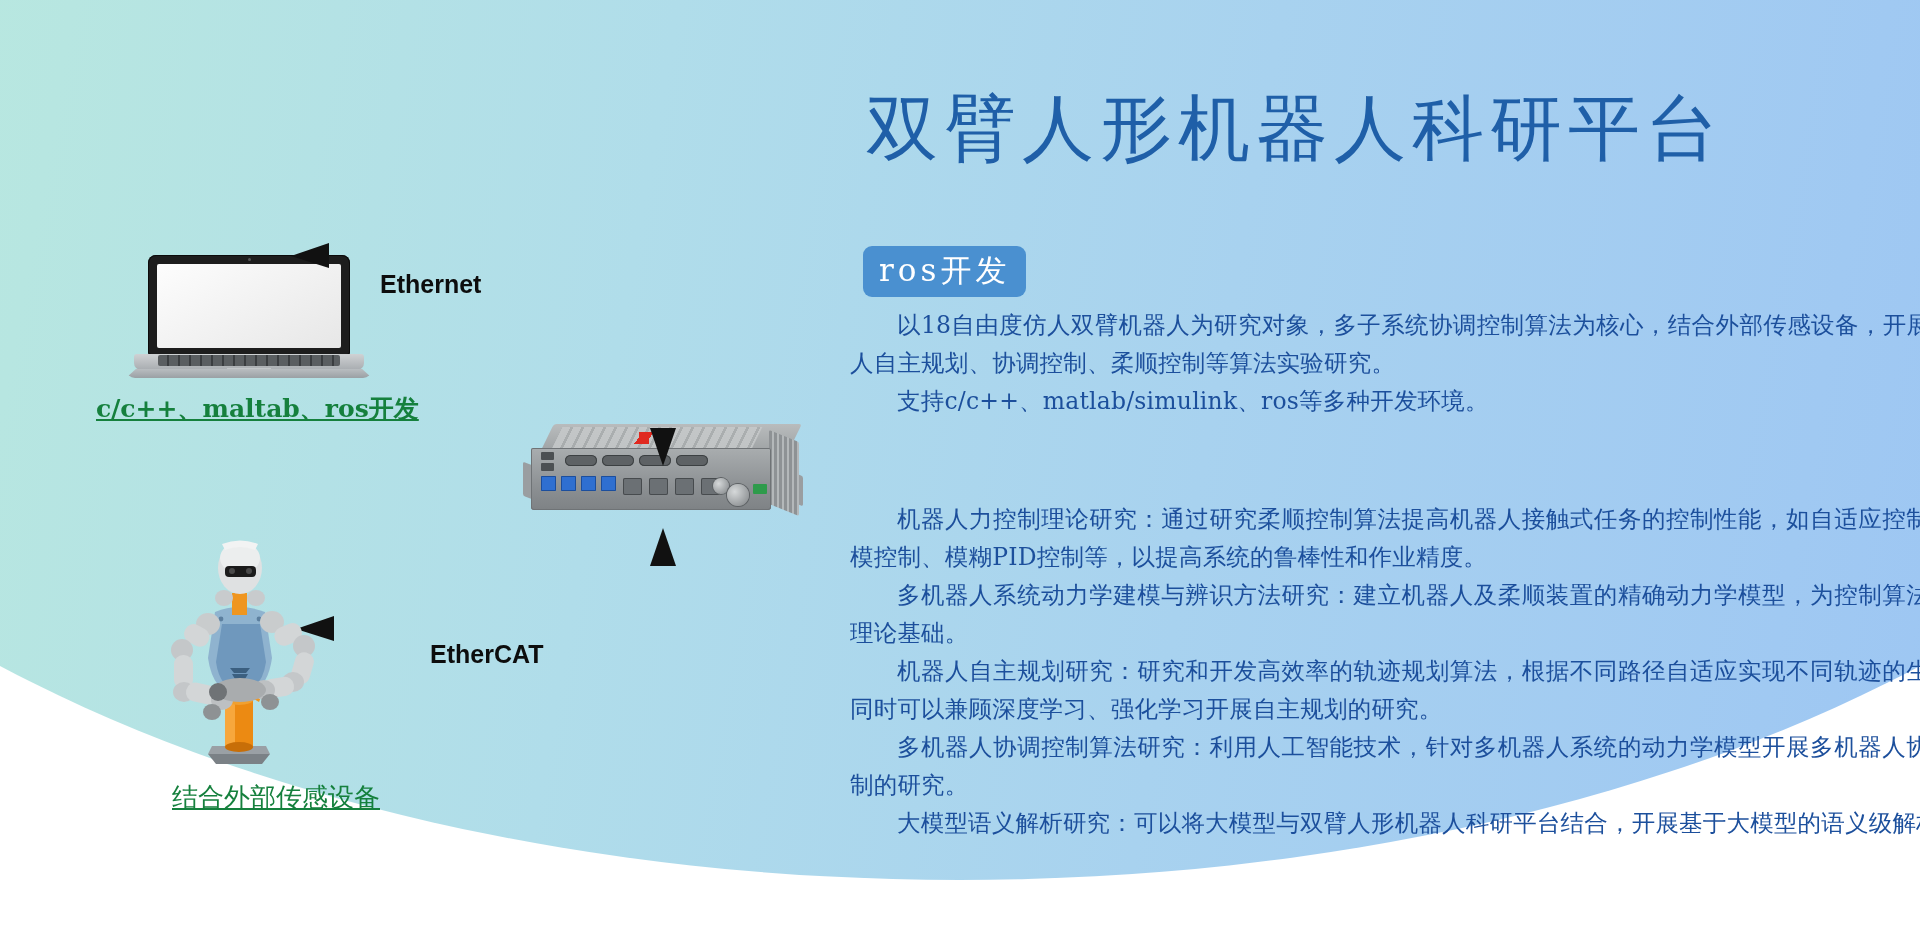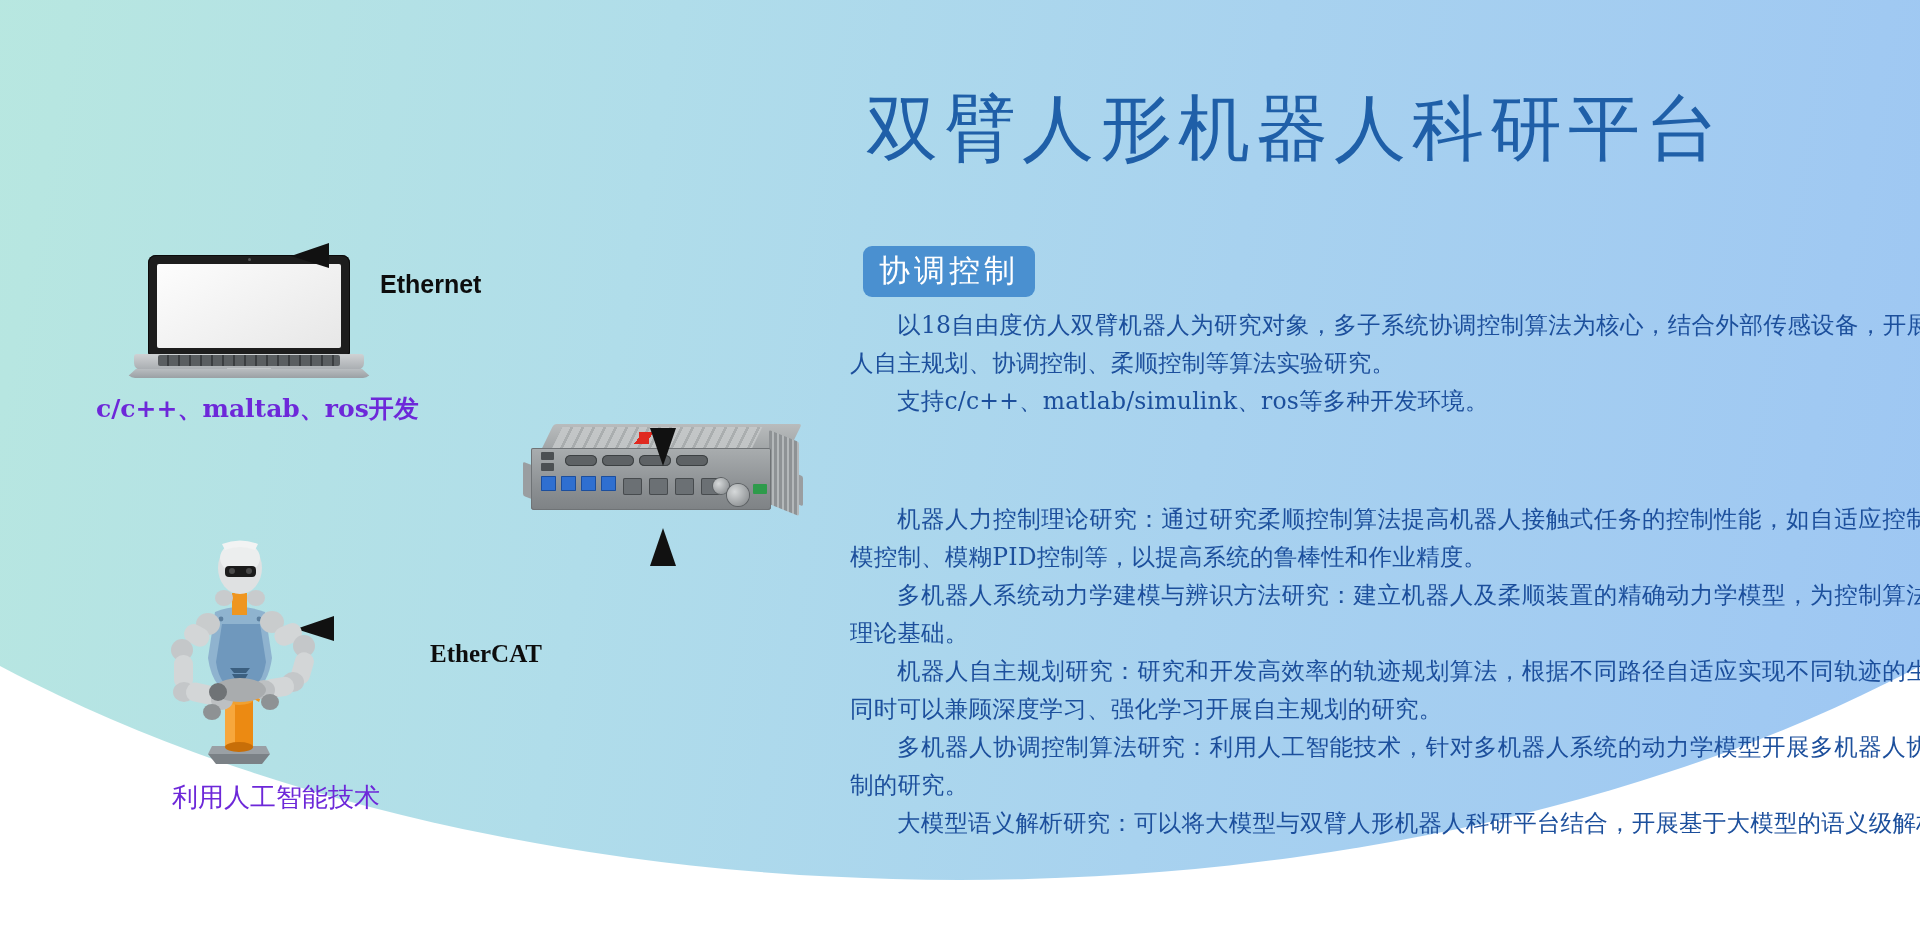--- a/index.html
+++ b/index.html
@@ -180,40 +180,41 @@
     background:#9a9ea1;border-radius:2px;transform:skewY(20deg);}
 
   
   .robot{position:absolute; left:152px; top:540px; width:215px; height:230px;}
 
   
   svg.wires{position:absolute;left:0;top:0;width:680px;height:937px;overflow:visible;}
 
   .diag-label{
     position:absolute;
-    color:#6d28d9;
+    color:#15803d;
     font-family:"DejaVu Serif","Liberation Serif",serif;
     font-size:26px;
     white-space:nowrap;
     font-weight:700;
+    text-decoration:underline;
   }
   #label-laptop{ left:96px; top:392px; font-size:25px; }
   #label-controller{ left:493px; top:527px; font-size:25px;}
   #label-robot{ left:172px; top:780px; font-size:26px; font-weight:400;}
 
   .net-label{
     position:absolute;
     color:#0d0d0d;
     font-family:"Liberation Sans","DejaVu Sans",sans-serif;
     font-size:25px;
     font-weight:700;
     white-space:nowrap;
   }
   #label-ethernet{ left:380px; top:270px; }
-  #label-ethercat{ left:430px; top:640px;font-family:Liberation Serif, serif; }
+  #label-ethercat{ left:430px; top:640px; }
 </style>
 </head>
 <body>
 
 <div id="stage">
 
   <div class="bg-oval2"></div>
 
   <div class="left">
 
@@ -351,32 +352,32 @@
 
       <g>
         <ellipse cx="88" cy="150" rx="26" ry="12" fill="#a9acae"></ellipse>
         <ellipse cx="66" cy="152" rx="9" ry="9" fill="#6f7376"></ellipse>
       </g>
     </svg>
 
     <div class="diag-label" id="label-laptop">c/c++、maltab、ros开发</div>
 
 
-    <div class="diag-label" id="label-robot">利用人工智能技术</div>
+    <div class="diag-label" id="label-robot">结合外部传感设备</div>
 
     <div class="net-label" id="label-ethernet">Ethernet</div>
 
     <div class="net-label" id="label-ethercat">EtherCAT</div>
   </div>
 
   <div class="right">
 
     <div class="main-title">双臂人形机器人科研平台</div>
 
-    <div class="badge" id="badge-features">协调控制</div>
+    <div class="badge" id="badge-features">ros开发</div>
 
     <p class="para" id="feat-p1">以18自由度仿人双臂机器人为研究对象，多子系统协调控制算法为核心，结合外部传感设备，开展机器人自主规划、协调控制、柔顺控制等算法实验研究。</p>
 
     <p class="para" id="feat-p2">支持c/c++、matlab/simulink、ros等多种开发环境。</p>
 
 
     <p class="para" id="dir-p1">机器人力控制理论研究：通过研究柔顺控制算法提高机器人接触式任务的控制性能，如自适应控制、滑模控制、模糊PID控制等，以提高系统的鲁棒性和作业精度。</p>
 
     <p class="para" id="dir-p2">多机器人系统动力学建模与辨识方法研究：建立机器人及柔顺装置的精确动力学模型，为控制算法提供理论基础。</p>
 

